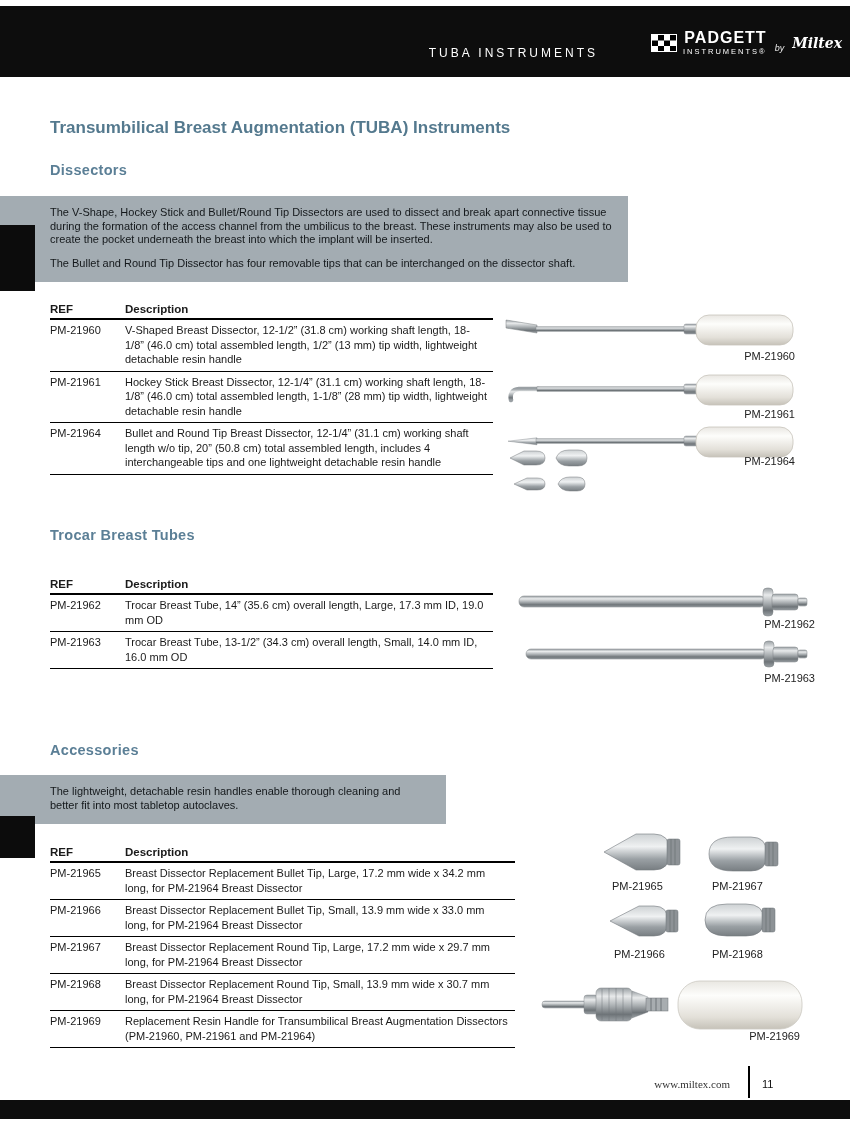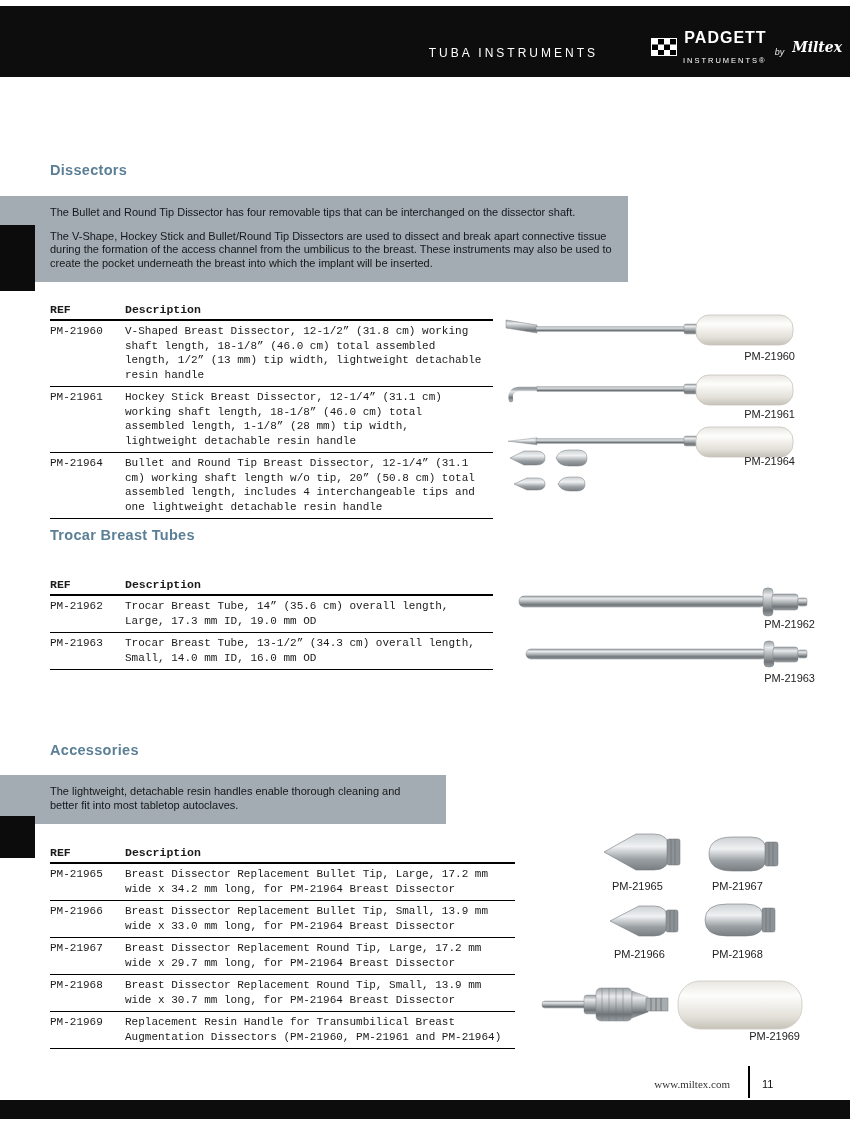--- a/index.html
+++ b/index.html
@@ -11,21 +11,21 @@
   }
   
   .topbar { position:absolute; top:6px; left:0; width:850px; height:71px; background:#0d0d0d; }
   .topbar-title {
     position:absolute; top:40px; right:252px; color:#ffffff;
     font-size:12px; letter-spacing:3px; font-weight:400;
   }
   .brand { position:absolute; top:24px; right:8px; display:flex; align-items:center; gap:6px; color:#fff;text-align:right; }
   .brand-text { display:flex; flex-direction:column; line-height:1; }
   .brand-name { font-size:16px; font-weight:bold; letter-spacing:1px; }
-  .brand-sub { font-size:7.5px; letter-spacing:2px; margin-top:11px; }
+  .brand-sub { font-size:7.5px; letter-spacing:2px; margin-top:2px; }
   .brand-by { font-size:9px; font-style:italic; margin:10px 2px 0 2px; color:#e8e8e8; }
   .brand-script { font-family:"DejaVu Serif", serif; font-style:italic; font-weight:bold; font-size:14px; }
   
   .page-title { position:absolute; top:118px; left:50px; font-size:17px; font-weight:bold; color:#54798e; }
   .section-heading { position:absolute; left:50px; font-size:14.5px; font-weight:bold; color:#5b7f96; letter-spacing:0.3px; }
   #h-dissectors { top:162px; }
   #h-trocar { top:527px; }
   #h-accessories { top:742px; }
   
   .info-box {
@@ -34,21 +34,21 @@
   }
   .info-box p + p { margin-top:10px; }
   .info-box::after {
     content:""; position:absolute; left:0; width:35px; background:#0c0c0c;
   }
   #info-dissectors { top:196px; width:628px; }
   #info-dissectors::after { bottom:-9px; height:66px; }
   #info-accessories { top:775px; width:446px; }
   #info-accessories::after { bottom:-34px; height:42px; }
   
-  .ref-table { position:absolute; left:50px; border-collapse:collapse;font-family:Liberation Mono, monospace; }
+  .ref-table { position:absolute; left:50px; border-collapse:collapse; }
   #table-dissectors { top:303px; width:443px; }
   #table-trocar { top:578px; width:443px; }
   #table-accessories { top:846px; width:465px; }
   .ref-table th {
     text-align:left; font-size:11.5px; font-weight:bold; padding:0 0 3px 0;
     border-bottom:2px solid #000;
   }
   .ref-table td {
     font-size:11px; line-height:14.5px; vertical-align:top;
     padding:3px 6px 4px 0; border-bottom:1px solid #000;
@@ -110,25 +110,26 @@
       </span>
       <span class="brand-text">
         <span class="brand-name">PADGETT</span>
         <span class="brand-sub">INSTRUMENTS®</span>
       </span>
       <span class="brand-by">by</span>
       <span class="brand-script">Miltex</span>
     </div>
   </header>
 
+  <h1 class="page-title">Transumbilical Breast Augmentation (TUBA) Instruments</h1>
   <h2 class="section-heading" id="h-dissectors">Dissectors</h2>
 
   <div class="info-box" id="info-dissectors">
+    <p>The V-Shape, Hockey Stick and Bullet/Round Tip Dissectors are used to dissect and break apart connective tissue during the formation of the access channel from the umbilicus to the breast. These instruments may also be used to create the pocket underneath the breast into which the implant will be inserted.</p>
     <p>The Bullet and Round Tip Dissector has four removable tips that can be interchanged on the dissector shaft.</p>
-    <p>The V-Shape, Hockey Stick and Bullet/Round Tip Dissectors are used to dissect and break apart connective tissue during the formation of the access channel from the umbilicus to the breast. These instruments may also be used to create the pocket underneath the breast into which the implant will be inserted.</p>
   </div>
 
   <table class="ref-table" id="table-dissectors">
     <thead>
       <tr>
         <th>REF</th>
         <th>Description</th>
       </tr>
     </thead>
     <tbody>

